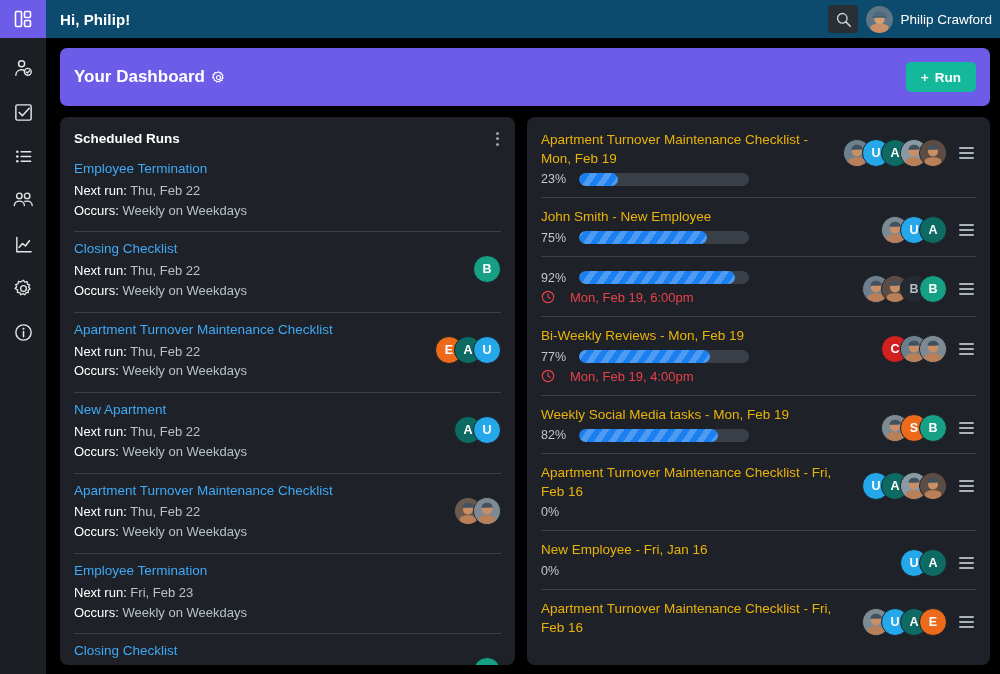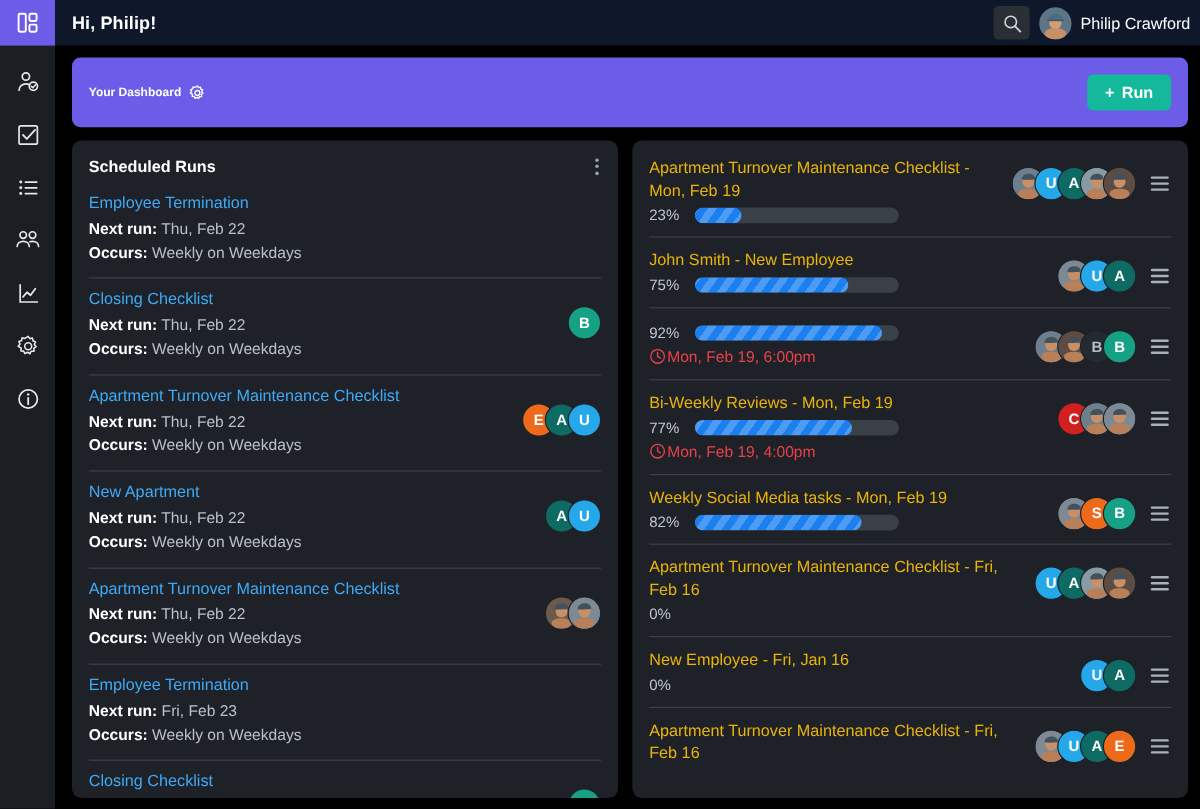--- a/index.html
+++ b/index.html
@@ -28,21 +28,21 @@
     cursor:pointer;
   }
   .side-icon svg { display:block; }
   .sb-sp { height:8px; }
 
   
   .right { flex:1; display:flex; flex-direction:column; min-width:0; }
 
   
   .topbar {
-    height:38px; flex:0 0 38px; background:#0f172a;
+    height:38px; flex:0 0 38px; background:#0c4a6e;
     display:flex; align-items:center; padding:0 8px 0 14px;
   }
   .greet { color:#fff; font-size:15px; font-weight:bold; letter-spacing:.1px; }
   .topbar-right { margin-left:auto; display:flex; align-items:flex-end; gap:8px; }
   .search-btn {
     width:30px; height:28px; background:#2a2f36; border-radius:4px;
     display:flex; align-items:center; justify-content:center; cursor:pointer;
   }
   .user-wrap { display:flex; align-items:center; gap:7px; cursor:pointer; }
   .user-name { color:#fff; font-size:13.5px; white-space:nowrap; }
@@ -54,21 +54,21 @@
   
   .body-area { flex:1; background:#000; padding:10px 10px 0 14px; overflow:hidden; }
 
   
   .banner {
     background:#6c5ce7; border-radius:7px; height:58px;
     display:flex; align-items:center; padding:0 14px;
     margin-bottom:11px;
   }
   .banner-title {
-    color:#fff; font-size:10px; font-weight:bold;
+    color:#fff; font-size:17px; font-weight:bold;
     display:flex; align-items:center; gap:6px;
   }
   .run-btn {
     margin-left:auto; background:#14b89a; color:#fff;
     border:none; border-radius:5px; height:30px; padding:0 15px;
     font-size:13.5px; font-weight:bold; cursor:pointer;
     font-family:"Liberation Sans", sans-serif;
     display:flex; align-items:center; gap:6px;
   }
 
@@ -96,21 +96,21 @@
     border-bottom:1px solid #3b4148;
     min-height:78px;
   }
   .srow:last-child { border-bottom:none; }
   .srow-main { flex:1; min-width:0; }
   .srow-link {
     color:#3fa9f5; font-size:13.5px; display:block; margin-bottom:3px;
     cursor:pointer; line-height:1.25;
   }
   .meta { font-size:13px; color:#b9c0c7; line-height:1.52; }
-  .meta b { color:#fff; font-weight:bold; }
+  .meta b { color:#fff; font-weight:normal; }
 
   
   .stack { display:flex; align-items:center; flex:0 0 auto; padding-top:14px; }
   .stack .av { margin-left:-9px; }
   .stack .av:first-child { margin-left:0; }
   .av {
     width:28px; height:28px; border-radius:50%;
     display:flex; align-items:center; justify-content:center;
     color:#fff; font-size:12.5px; font-weight:bold;
     border:1.5px solid #1e2228; position:relative;
@@ -133,21 +133,21 @@
     flex:0 0 170px; height:13px; border-radius:7px;
     background:#3a4047; overflow:hidden;
   }
   .bar-fill {
     height:100%; border-radius:7px;
     background-color:#1b7ff0;
     background-image:repeating-linear-gradient(-55deg,
       rgba(255,255,255,.22) 0 6px, rgba(255,255,255,0) 6px 12px);
   }
   .due {
-    display:flex; align-items:center; gap:1px;
+    display:flex; align-items:center; gap:15px;
     color:#e8414a; font-size:13px; margin-top:5px;
   }
   .rrow-side { display:flex; align-items:center; gap:10px; padding-top:8px; flex:0 0 auto; }
   .burger { display:flex; flex-direction:column; gap:3px; cursor:pointer; padding:2px; }
   .burger i { width:15px; height:2px; background:#aab1b8; display:block; border-radius:1px; }
 </style>
 </head>
 <body>
 
 <div class="app">

